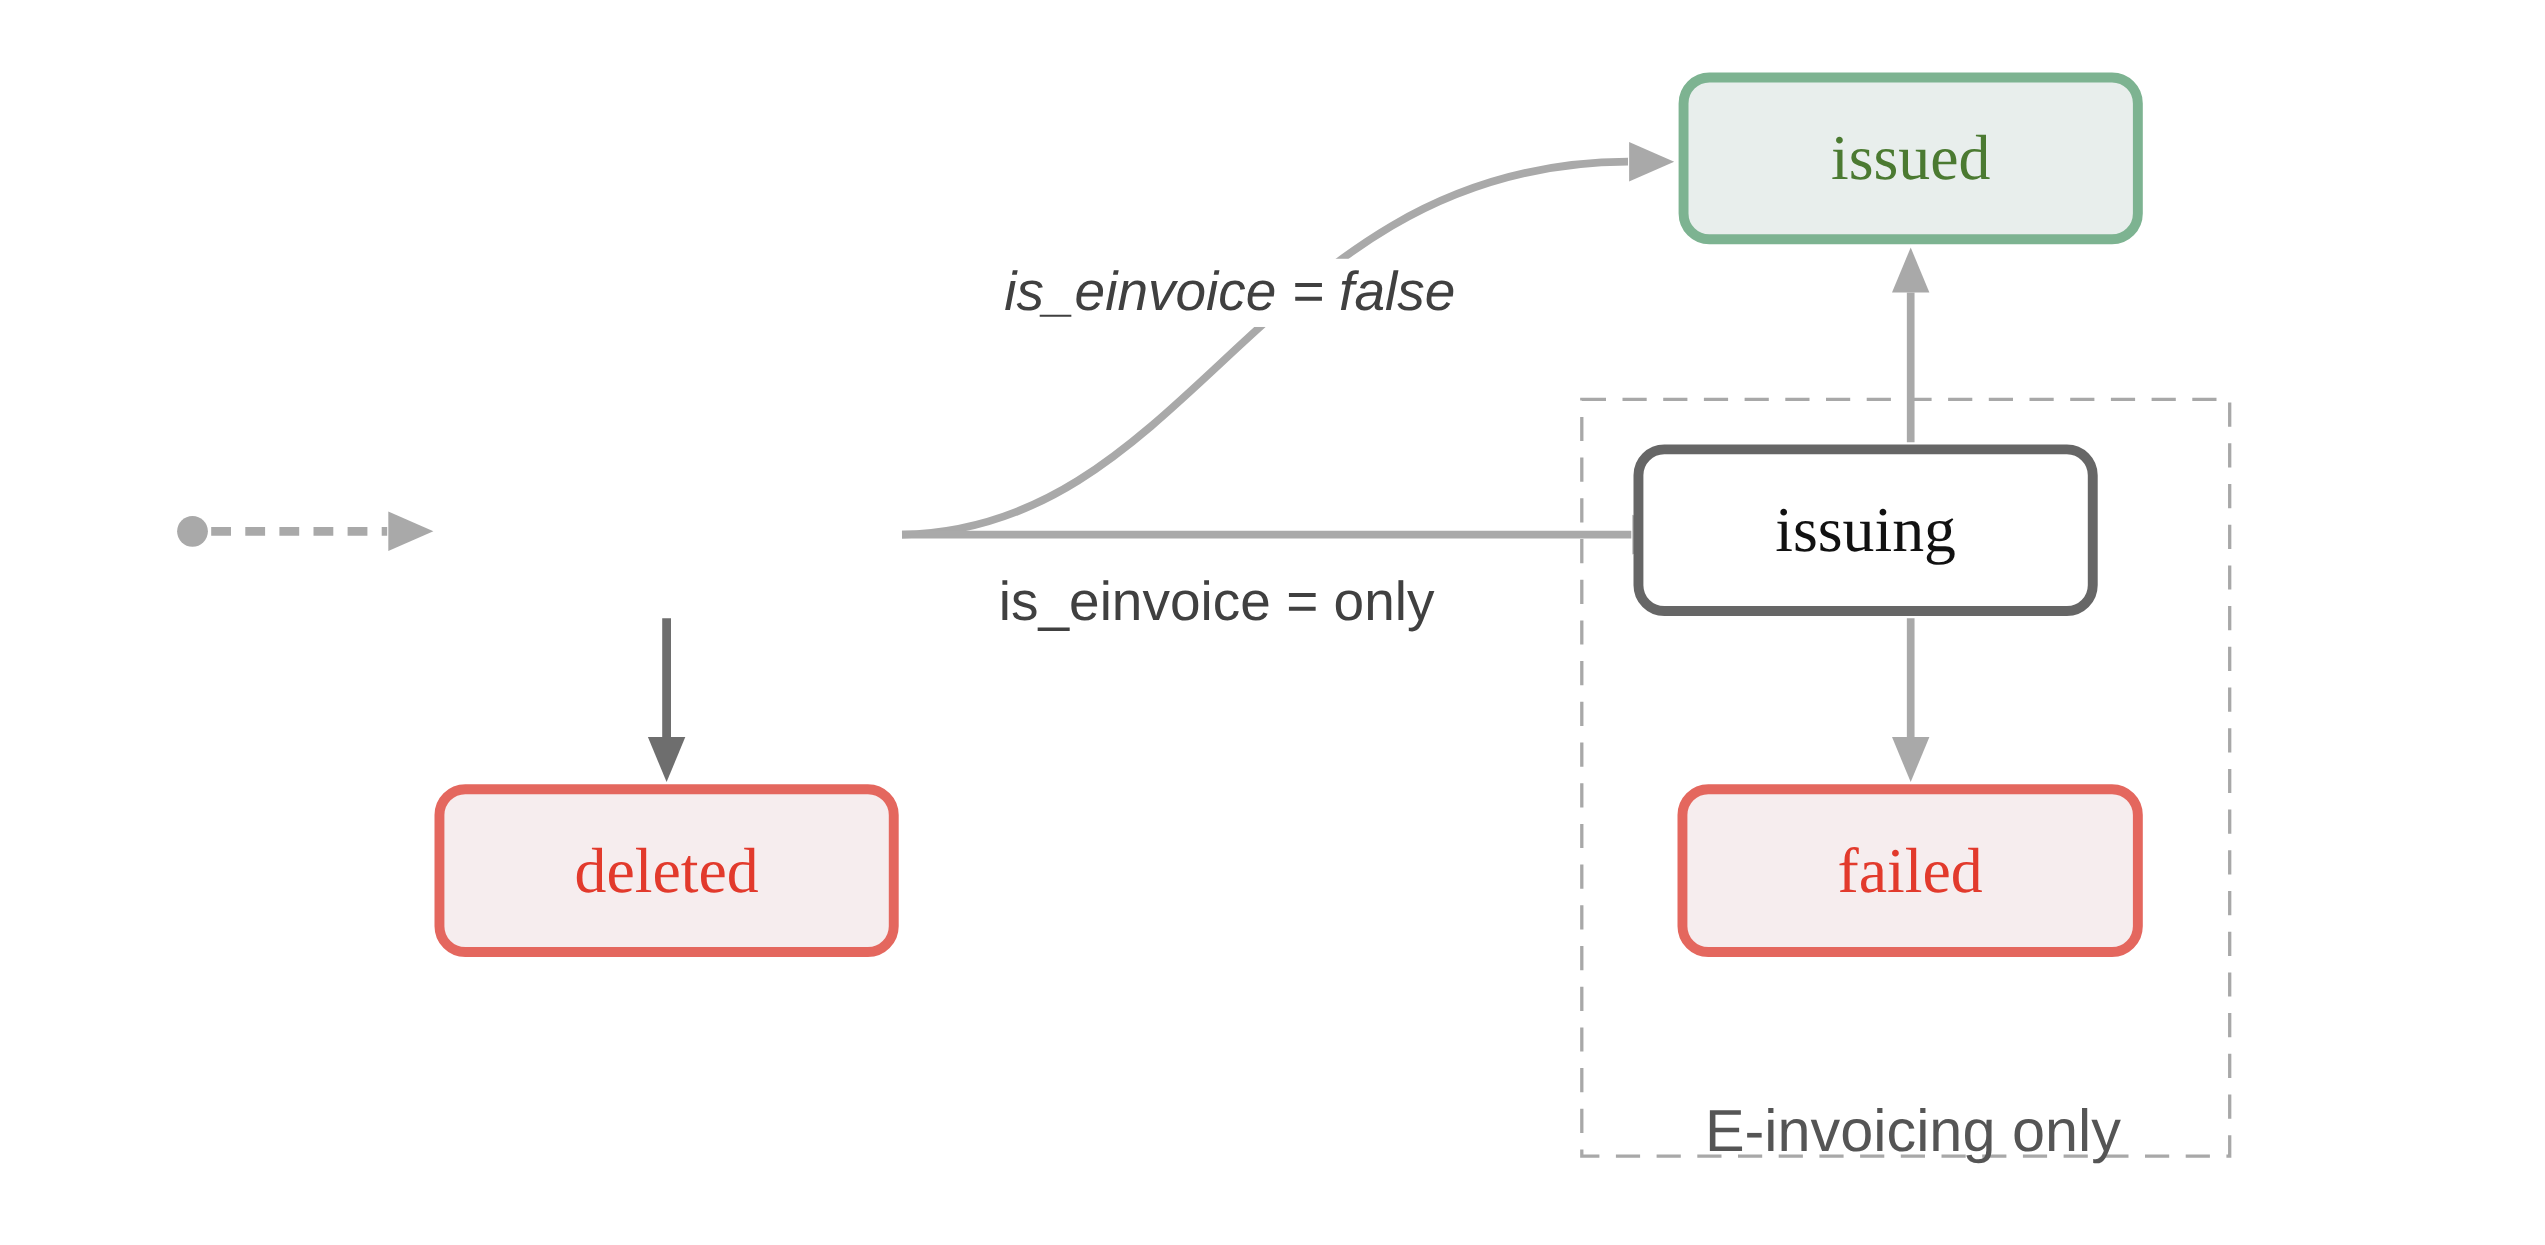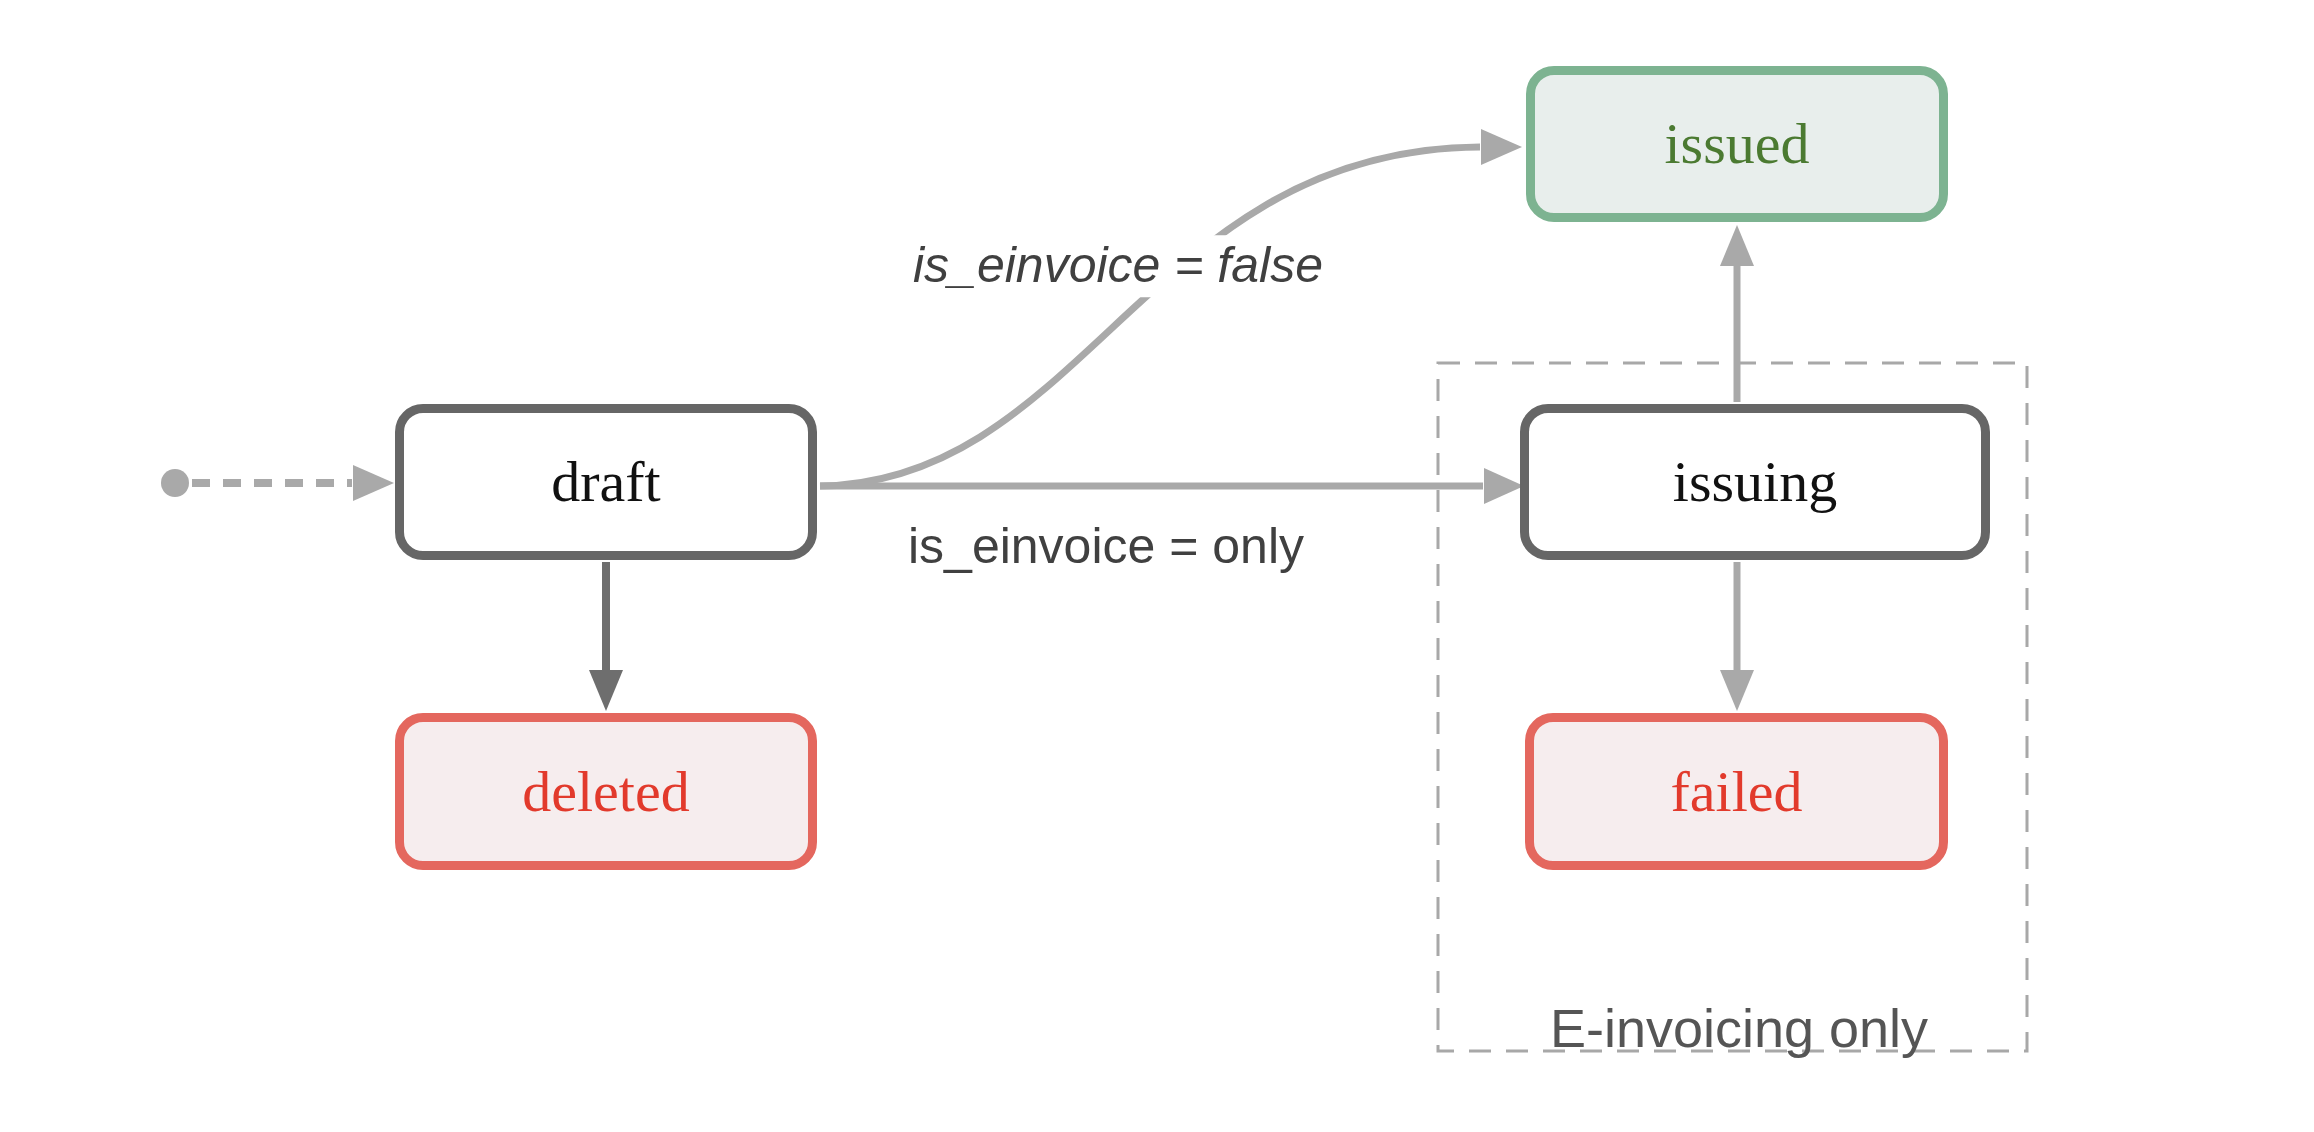--- a/index.html
+++ b/index.html
@@ -94,25 +94,24 @@
     <line class="edge-dark" x1="606" y1="562" x2="606" y2="670" stroke-width="8"></line>
     <polygon class="head-dark" points="589,670 623,670 606,711"></polygon>
 
     <line class="edge-light" x1="1737" y1="402" x2="1737" y2="266" stroke-width="7"></line>
     <polygon class="head-light" points="1720,266 1754,266 1737,225"></polygon>
 
     <line class="edge-light" x1="1737" y1="562" x2="1737" y2="670" stroke-width="7"></line>
     <polygon class="head-light" points="1720,670 1754,670 1737,711"></polygon>
   </svg>
 
-  <div class="node kind-default" style="left:395px; top:404px; width:422px; height:156px;">draft</div>
 
   <div class="node kind-danger" style="left:395px; top:713px; width:422px; height:157px;">deleted</div>
 
-  <div class="node kind-default" style="left:1520px; top:404px; width:470px; height:156px;">issuing</div>
+  <div class="node kind-default" style="left:1485px; top:404px; width:422px; height:156px;">issuing</div>
 
   <div class="node kind-success" style="left:1526px; top:66px; width:422px; height:156px;">issued</div>
 
   <div class="node kind-danger" style="left:1525px; top:713px; width:423px; height:157px;text-align:right;">failed</div>
 
   <div class="edge-label" style="left:1118px; top:266px;font-style:italic;">is_einvoice = false</div>
 
   <div class="edge-label" style="left:1106px; top:547px;">is_einvoice = only</div>
 
   <div class="group-label" style="left:1739px; top:1028px;">E-invoicing only</div>

